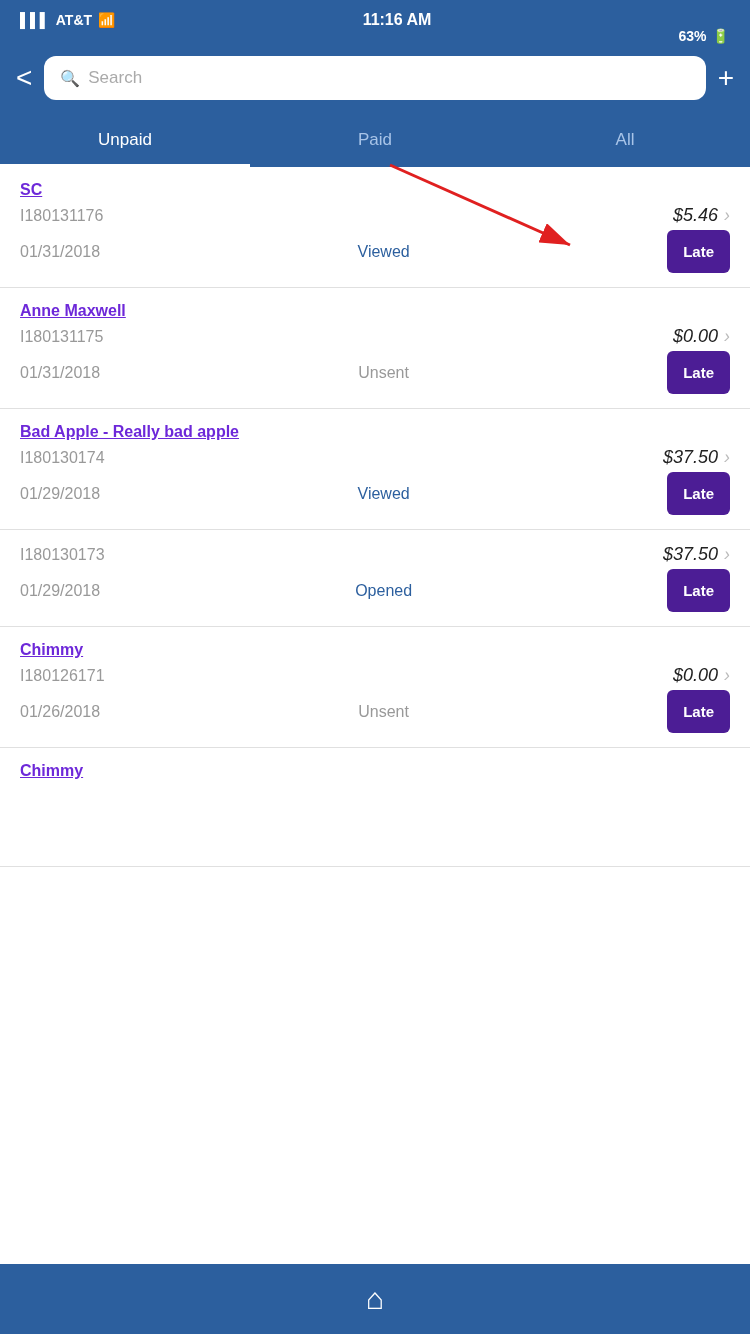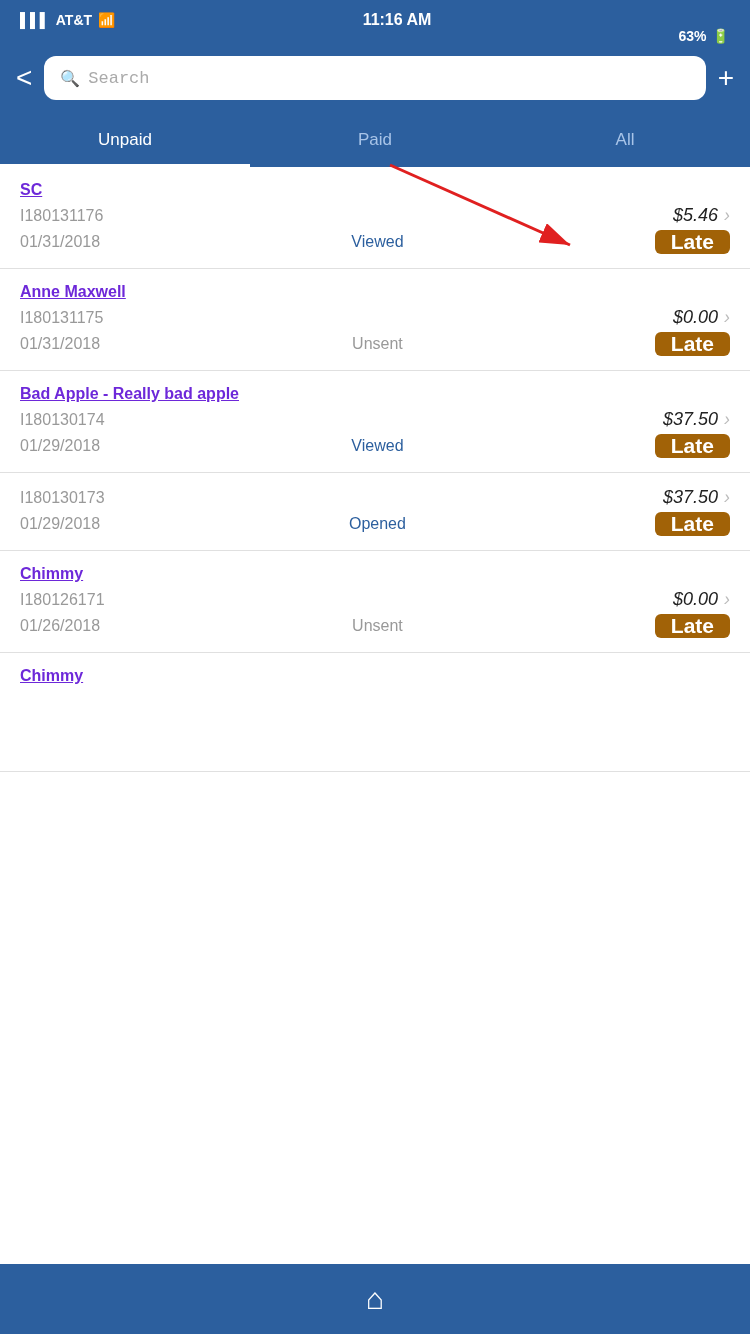--- a/index.html
+++ b/index.html
@@ -48,21 +48,21 @@
       flex: 1;
       background: #fff;
       border-radius: 12px;
       display: flex;
       align-items: center;
       padding: 8px 16px;
       gap: 8px;
       height: 44px;
     }
     .search-icon-sym { color: #aaa; font-size: 16px; }
-    .search-input-display { color: #aaa; font-size: 17px; flex: 1; font-family: Liberation Mono, monospace; }
+    .search-input-display { color: #aaa; font-size: 17px; flex: 1; }
     .add-btn {
       color: #fff;
       font-size: 28px;
       font-weight: 300;
       cursor: pointer;
       flex-shrink: 0;
     }
 
     
     .tabs {
@@ -129,25 +129,25 @@
     }
     .invoice-status-row {
       display: flex;
       align-items: center;
       justify-content: space-between;
     }
     .status-viewed { color: #2c5f9e; font-size: 16px; }
     .status-unsent { color: #999; font-size: 16px; }
     .status-opened { color: #2c5f9e; font-size: 16px; }
     .late-badge {
-      background: #a16207;
+      background: #4c1d95;
       color: #fff;
       border-radius: 6px;
-      padding: 0 16px;
-      font-size: 21px;
+      padding: 13px 16px;
+      font-size: 15px;
       font-weight: 600;
     }
 
     
     .bottom-bar {
       background: #2c5f9e;
       height: 70px;
       display: flex;
       align-items: center;
       justify-content: center;

